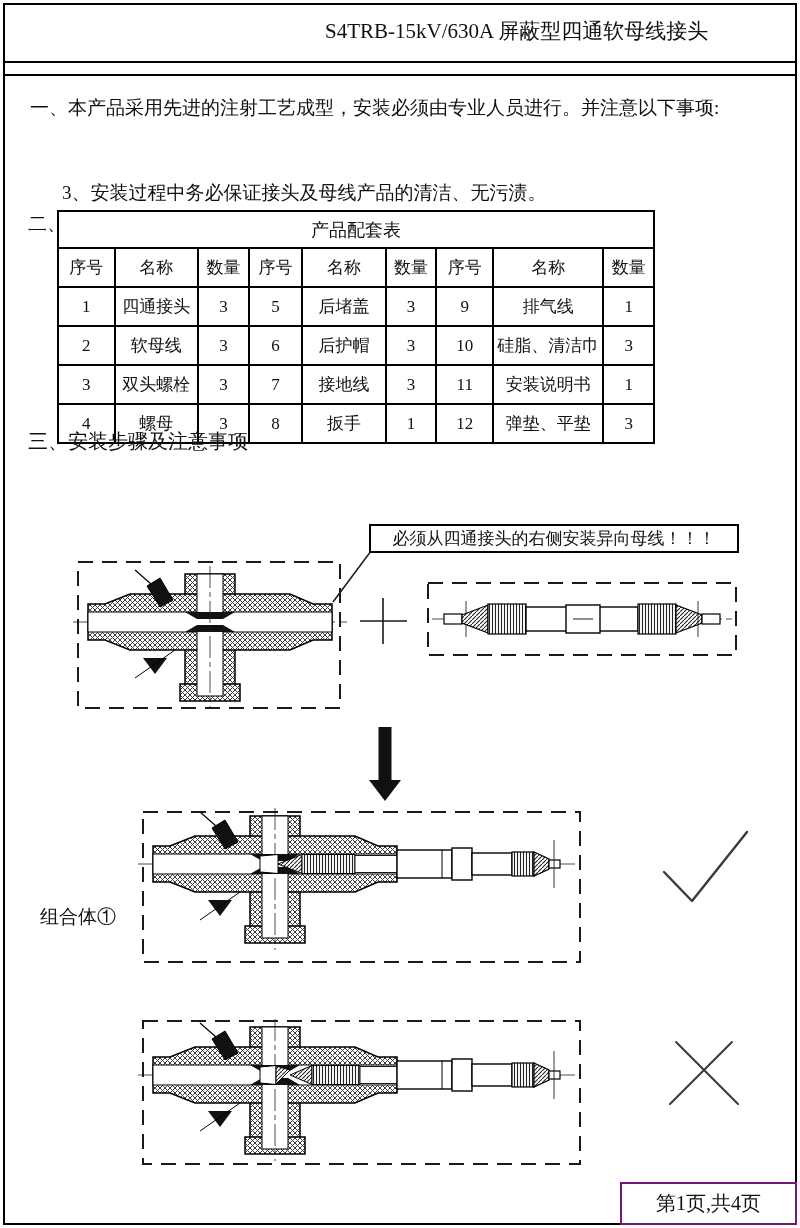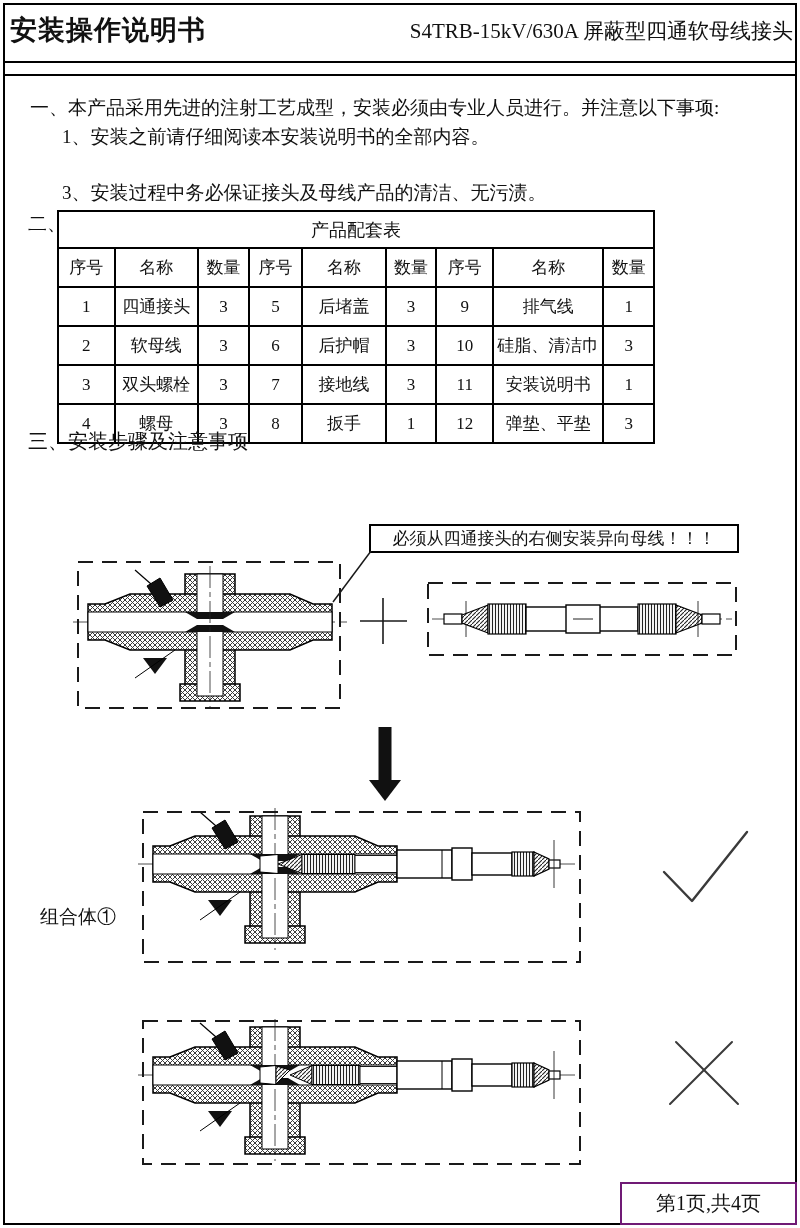--- a/index.html
+++ b/index.html
@@ -4,21 +4,21 @@
 <style>
   html,body{margin:0;padding:0;background:#e8e8e8;}
   #page{
     position:relative;width:800px;height:1228px;background:#fff;
     font-family:"Liberation Serif","DejaVu Serif",serif;color:#111;
     overflow:hidden;margin:0 auto;
   }
   #frame{position:absolute;left:3px;top:3px;right:3px;bottom:3px;border:2px solid #000;pointer-events:none;}
   .t{position:absolute;white-space:nowrap;}
   .doc-title{left:10px;top:12px;font-size:27px;font-weight:bold;letter-spacing:1px;}
-  .prod-title{left:325px;top:17px;width:468px;font-size:21px;text-align:right;}
+  .prod-title{left:325px;top:17px;width:468px;font-size:21px;text-align:left;}
   .rule1{position:absolute;left:5px;right:5px;top:61px;border-top:2px solid #000;}
   .rule2{position:absolute;left:5px;right:5px;top:74px;border-top:2px solid #000;}
   .s1h{left:30px;top:95px;font-size:19px;}
   .s1i{left:62px;font-size:19px;}
   .s2label{left:28px;top:211px;font-size:19px;}
   .s3h{left:28px;top:428px;font-size:20px;}
   .step{left:75px;top:465px;font-size:19px;}
   .callout{
     left:369px;top:524px;width:366px;height:25px;border:2px solid #000;
     font-size:17px;text-align:center;line-height:25px;background:#fff;
@@ -91,27 +91,25 @@
         <rect x="302" y="36" width="20" height="32" fill="#fff" stroke="#000" stroke-width="1.4"></rect>
         <rect x="322" y="41" width="40" height="22" fill="#fff" stroke="#000" stroke-width="1.4"></rect>
         <rect x="362" y="40" width="22" height="24" fill="url(#pat-vert)" stroke="#000" stroke-width="1.2"></rect>
         <polygon points="384,40 399,47 399,57 384,64" fill="url(#pat-diag)" stroke="#000" stroke-width="1.2"></polygon>
         <rect x="399" y="48" width="11" height="8" fill="#fff" stroke="#000" stroke-width="1.2"></rect>
         <line x1="404" y1="28" x2="404" y2="76" stroke="#222" stroke-width="0.9"></line>
       </g>
     </defs>
   </svg>
 
-  <div class="t doc-title">安装操作说明书</div>
   <div class="t prod-title">S4TRB-15kV/630A 屏蔽型四通软母线接头</div>
   <div class="rule1"></div>
   <div class="rule2"></div>
 
   <div class="t s1h">一、本产品采用先进的注射工艺成型，安装必须由专业人员进行。并注意以下事项:</div>
-  <div class="t s1i" style="top:124px">1、安装之前请仔细阅读本安装说明书的全部内容。</div>
   <div class="t s1i" style="top:180px">3、安装过程中务必保证接头及母线产品的清洁、无污渍。</div>
 
   <div class="t s2label">二、</div>
   <table class="parts" id="parts-table">
     <colgroup>
       <col style="width:9.5%">
         <col style="width:14%">
         <col style="width:8.5%">
       <col style="width:9%">
         <col style="width:14%">

